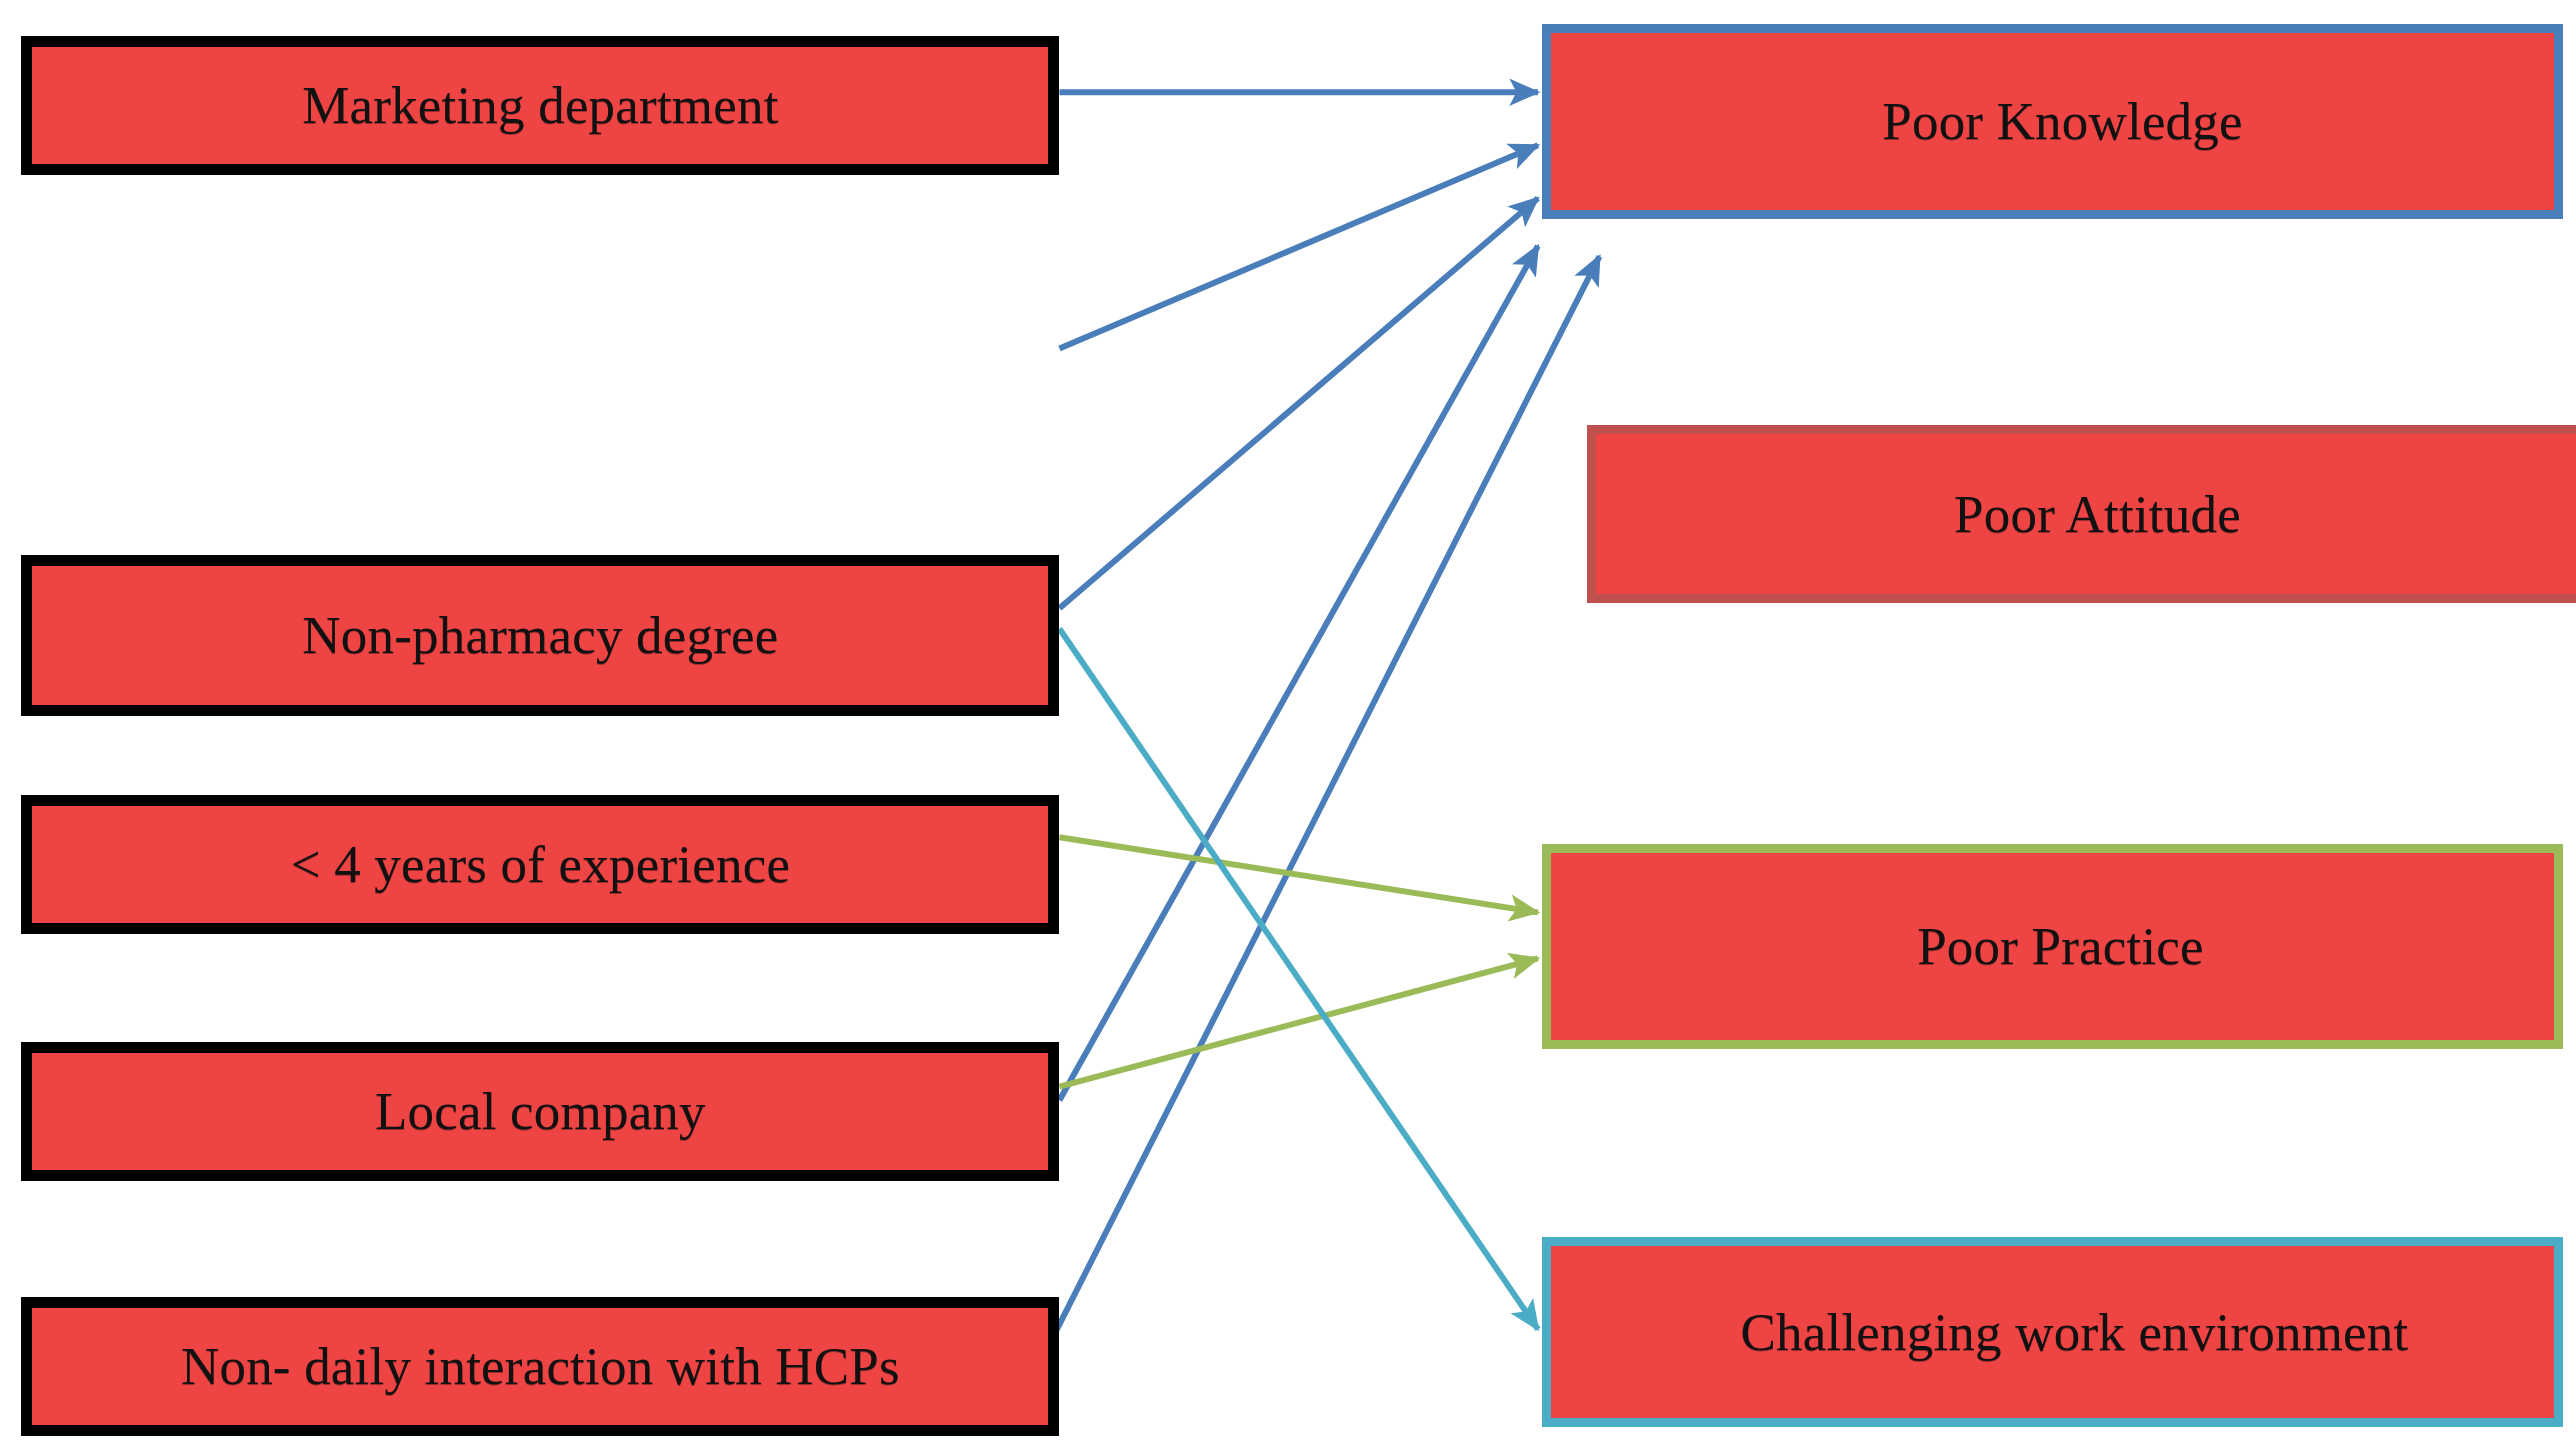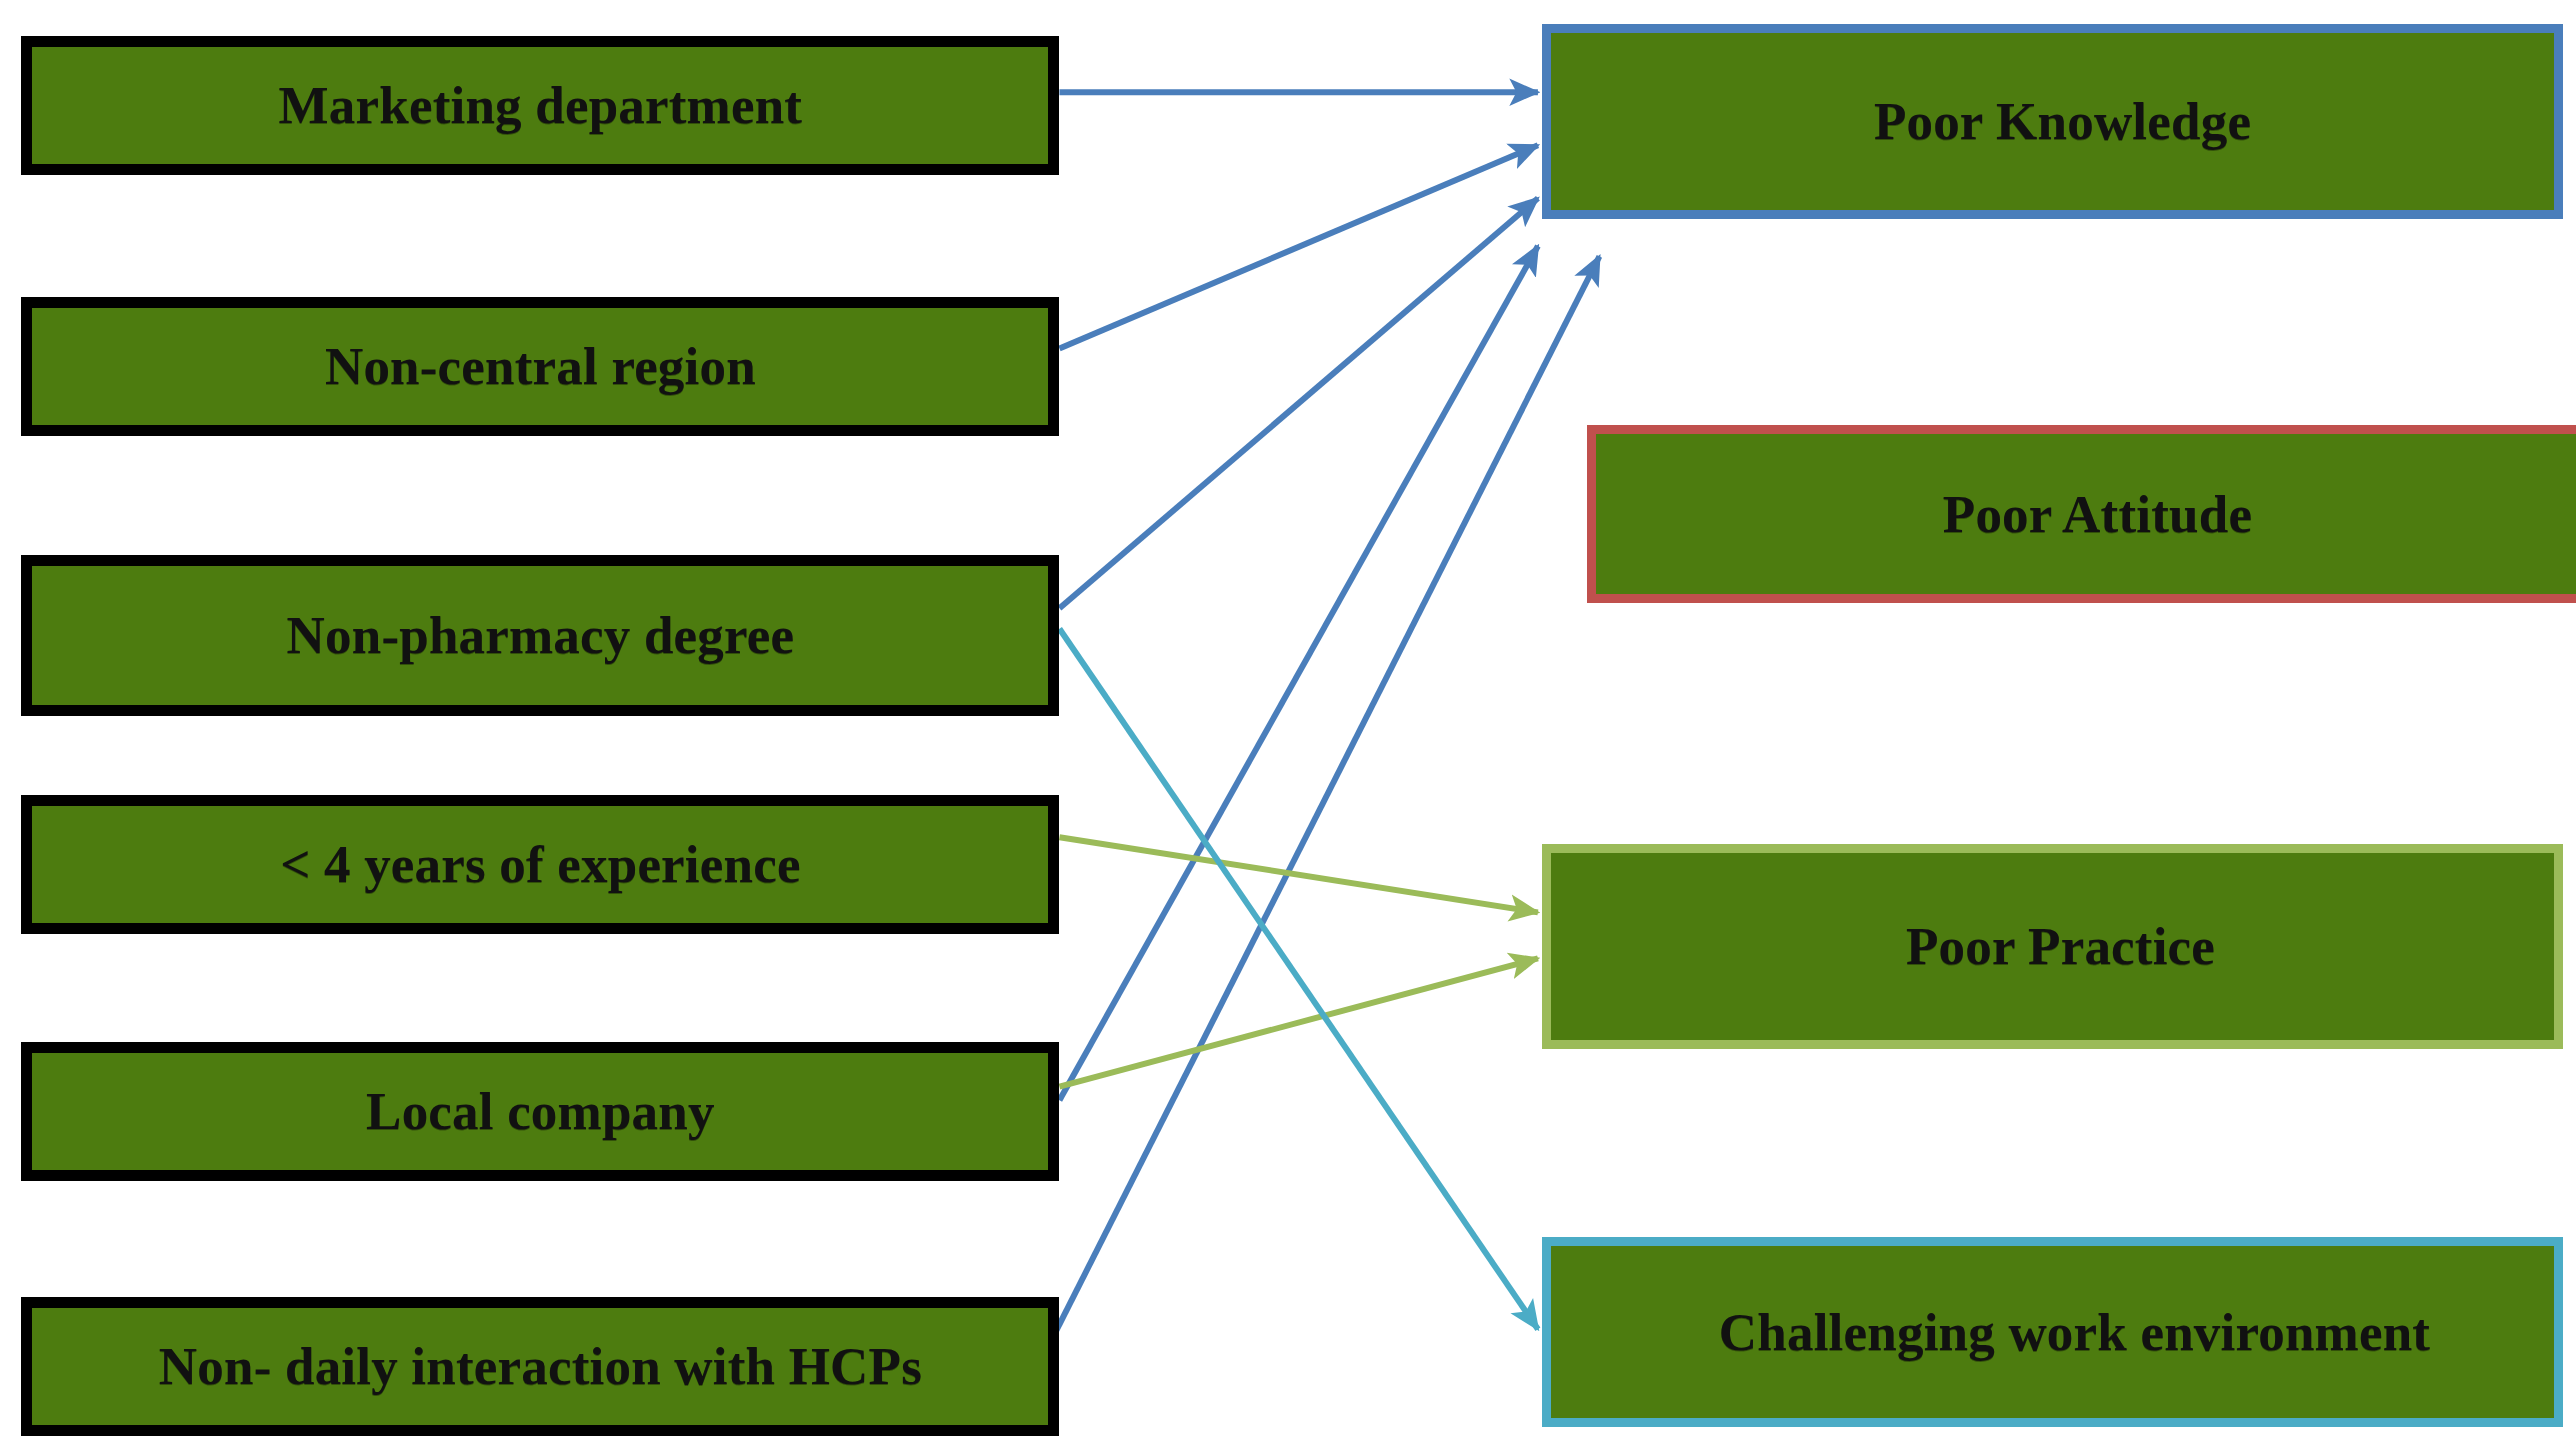--- a/index.html
+++ b/index.html
@@ -11,27 +11,26 @@
     position: relative;
     width: 2576px;
     height: 1442px;
     background: #ffffff;
     overflow: hidden;
     font-family: "Liberation Serif", "DejaVu Serif", serif;
   }
   .node {
     position: absolute;
     box-sizing: border-box;
-    background: #4d7c0f;
+    background: #ef4444;
     display: flex;
     align-items: center;
     justify-content: center;
     text-align: center;
     line-height: 1.1;
-    font-weight: bold;
   }
   .node .node-label {
     display: block;
     width: 100%;
     padding: 0 12px;
     font-size: 53px;
     color: #111111;
     letter-spacing: 0.2px;
     white-space: nowrap;
     text-shadow: 0 0.9px 0 rgba(0,0,0,0.35);
@@ -81,23 +80,20 @@
         <line x1="1228" y1="1574" x2="1872" y2="300" stroke="#4a7ebb" stroke-width="7" marker-end="url(#ah-blue)"></line>
         <line x1="1240" y1="980" x2="1800" y2="1068" stroke="#9bbb59" stroke-width="7" marker-end="url(#ah-green)"></line>
         <line x1="1240" y1="1272" x2="1800" y2="1122" stroke="#9bbb59" stroke-width="7" marker-end="url(#ah-green)"></line>
         <line x1="1240" y1="736" x2="1800" y2="1556" stroke="#4bacc6" stroke-width="7" marker-end="url(#ah-cyan)"></line>
       </g>
   </svg>
 
   <div class="node determinant" id="node-marketing" style="left: 21.4px; top: 36px; width: 1038px; height: 139px;">
     <span class="node-label">Marketing department</span>
   </div>
-  <div class="node determinant" id="node-region" style="left: 21.4px; top: 297px; width: 1038px; height: 139px;">
-    <span class="node-label">Non-central region</span>
-  </div>
   <div class="node determinant" id="node-degree" style="left: 21.4px; top: 555px; width: 1038px; height: 161px;">
     <span class="node-label">Non-pharmacy degree</span>
   </div>
   <div class="node determinant" id="node-experience" style="left: 21.4px; top: 795px; width: 1038px; height: 139px;">
     <span class="node-label">&lt; 4 years of experience</span>
   </div>
   <div class="node determinant" id="node-interaction" style="left: 21.4px; top: 1297px; width: 1038px; height: 139px;">
     <span class="node-label">Non- daily interaction with HCPs</span>
   </div>
   <div class="node determinant" id="node-company" style="left: 21.4px; top: 1042px; width: 1038px; height: 139px;">

